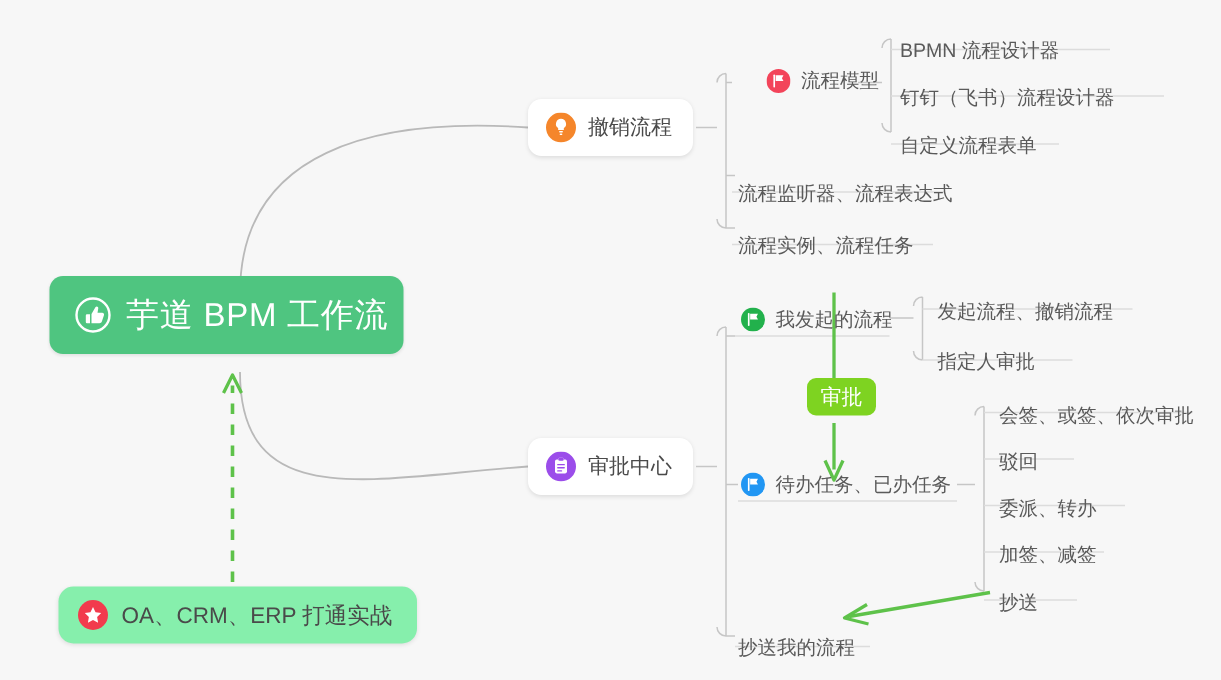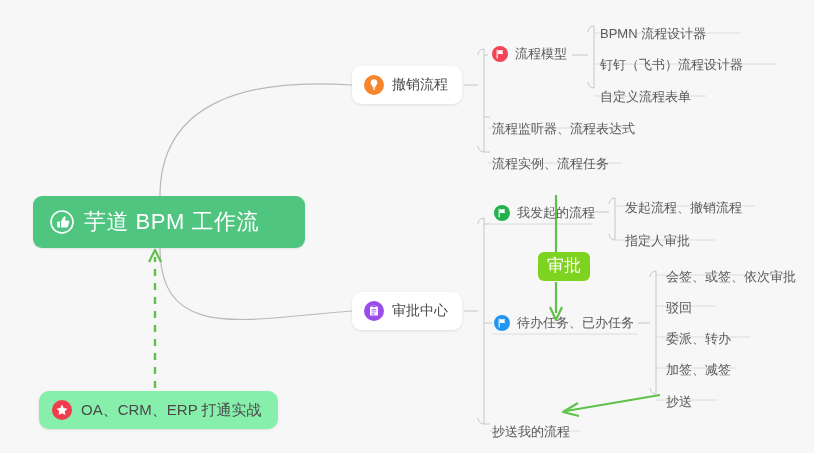--- a/index.html
+++ b/index.html
@@ -23,22 +23,22 @@
     top: 0;
     width: 814px;
     height: 453px;
     pointer-events: none;
   }
 
   
   .root-node {
     position: absolute;
     left: 33px;
-    top: 196px;
-    width: 272px;
+    top: 184px;
+    width: 236px;
     height: 52px;
     background: #4fc580;
     border-radius: 9px;
     display: flex;
     align-items: center;
     box-sizing: border-box;
     padding-left: 17px;
     box-shadow: 0 1px 2px rgba(0,0,0,0.08);
   }
   .root-label {
@@ -94,21 +94,21 @@
   .leaf-node.no-rule {
     border-bottom: none;
   }
 
   
   .tag-node {
     position: absolute;
     background: #7ed321;
     border-radius: 6px;
     color: #ffffff;
-    font-size: 17px;
+    font-size: 14px;
     padding: 5px 9px;
     white-space: nowrap;
     line-height: 1.1;
   }
 
   
   .note-card {
     position: absolute;
     left: 39px;
     top: 391px;
@@ -222,21 +222,21 @@
       <svg viewBox="0 0 20 20" width="20" height="20">
         <circle cx="10" cy="10" r="10" fill="#f5862b"></circle>
         <path d="M10 4.2a3.4 3.4 0 0 0-1.9 6.2v1.3h3.8v-1.3A3.4 3.4 0 0 0 10 4.2z" fill="#ffffff"></path>
         <rect x="8.7" y="12.3" width="2.6" height="1.1" rx="0.5" fill="#ffffff"></rect>
         <rect x="9.1" y="14" width="1.8" height="1" rx="0.5" fill="#ffffff"></rect>
       </svg>
     </span>
     <span class="branch-label">撤销流程</span>
   </div>
 
-  <div class="sub-node" style="left:492px; top:45px;">
+  <div class="sub-node" style="left:511px; top:45px;">
     <span class="icon-badge">
       <svg viewBox="0 0 16 16" width="16" height="16">
         <circle cx="8" cy="8" r="8" fill="#f3445a"></circle>
         <rect x="4.6" y="3.6" width="1.1" height="8.8" rx="0.5" fill="#ffffff"></rect>
         <path d="M6.1 4.2h5.2l-1 1.9 1 1.9H6.1z" fill="#ffffff"></path>
       </svg>
     </span>
     <span class="sub-label">流程模型</span>
   </div>
 

